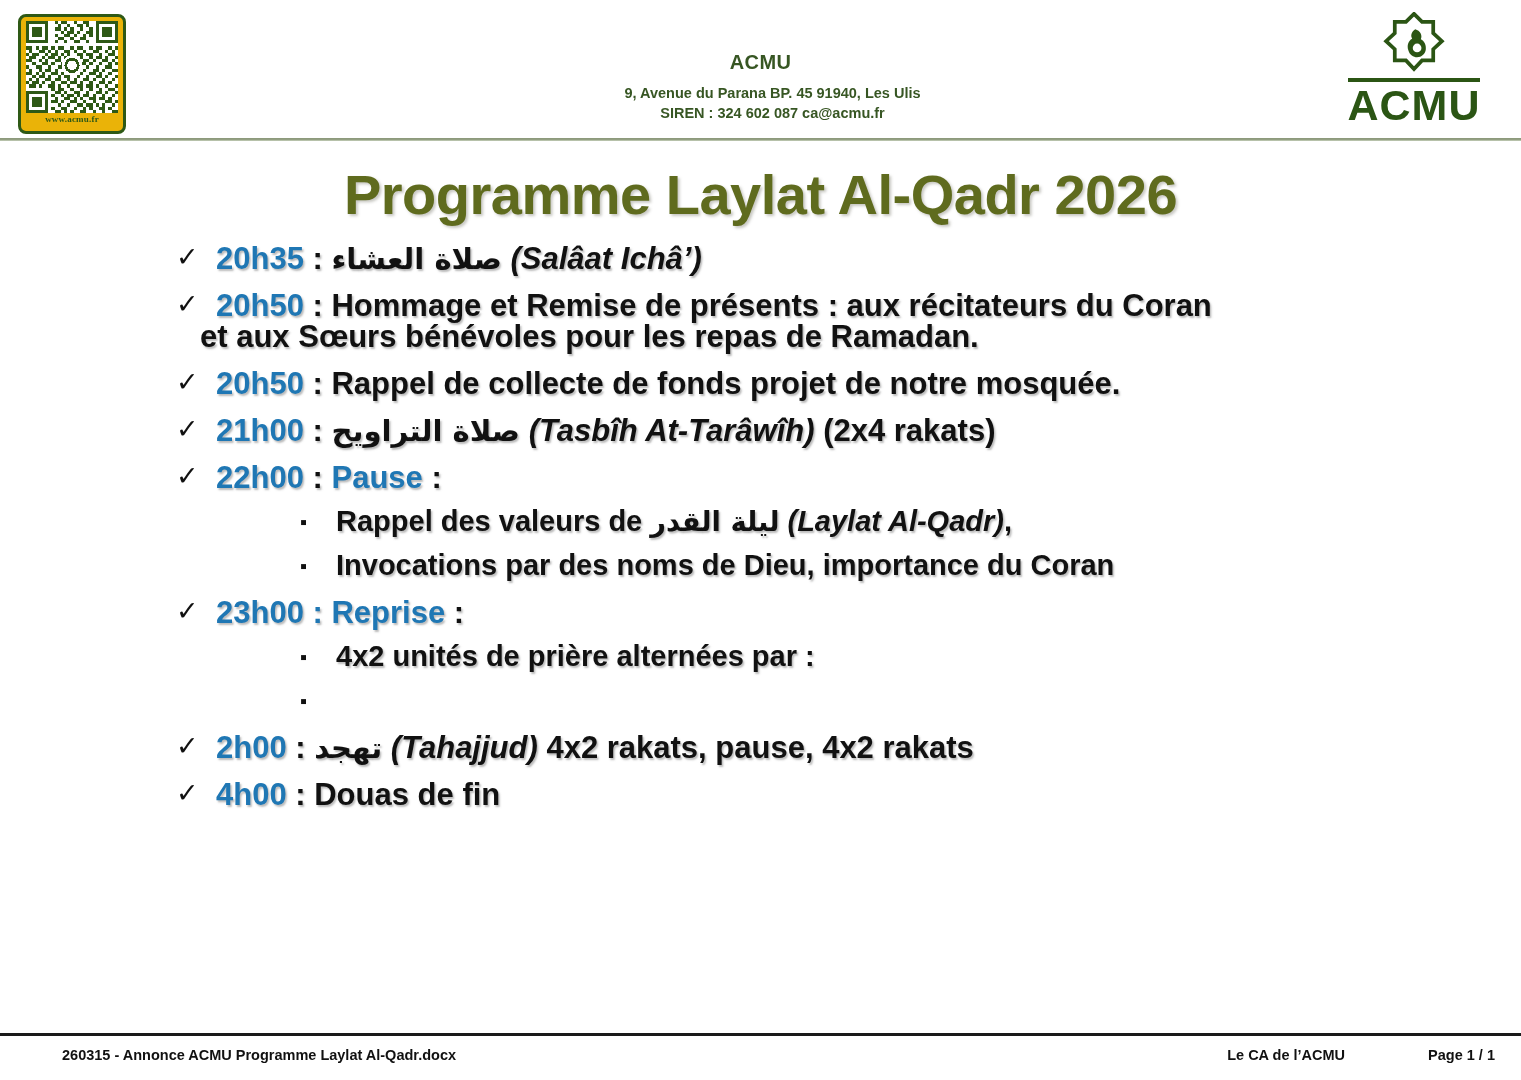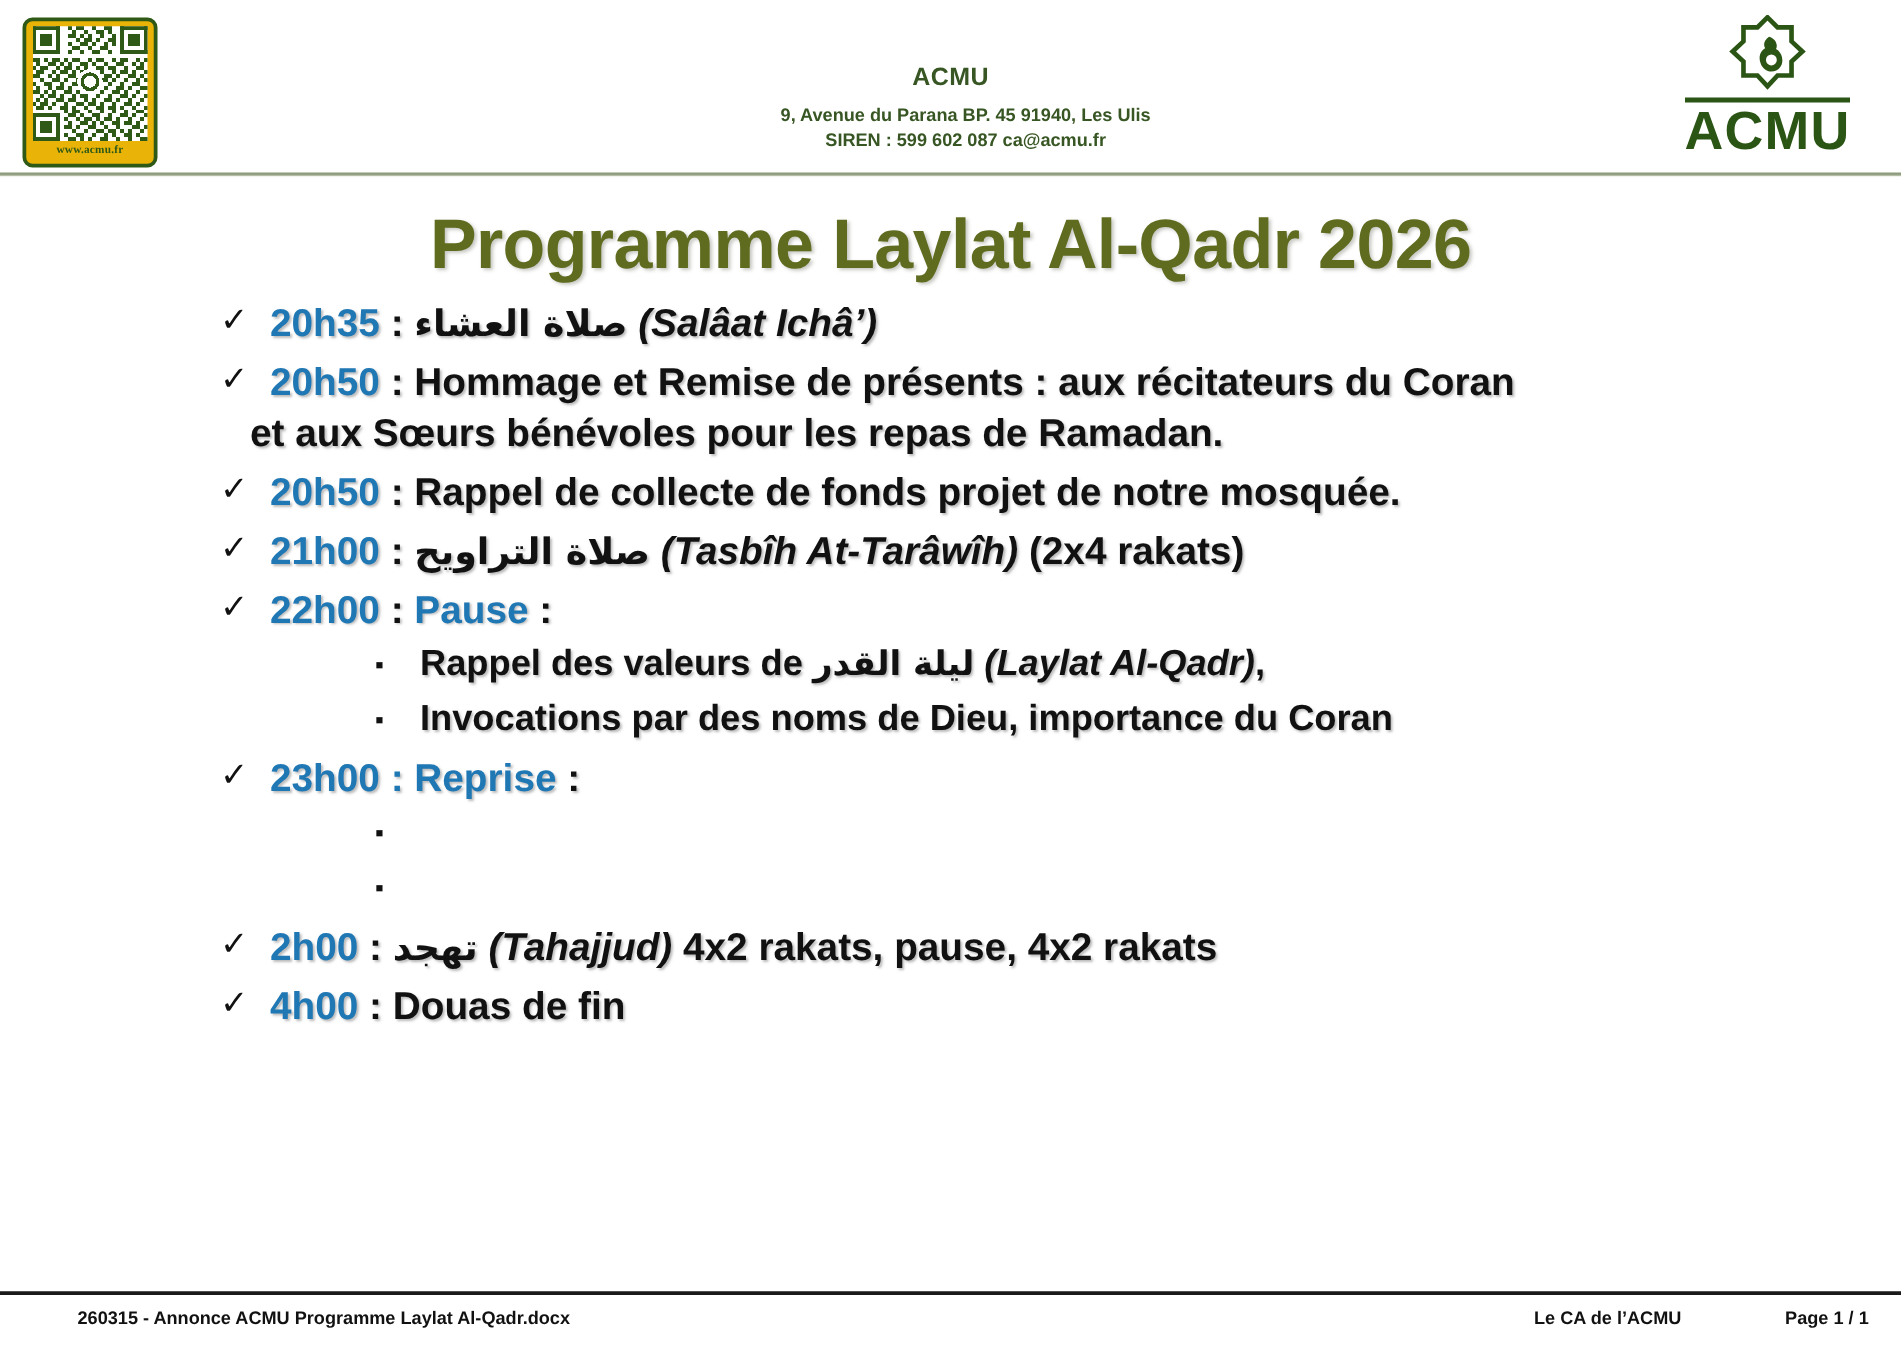--- a/index.html
+++ b/index.html
@@ -87,21 +87,21 @@
   .line{
     display:flex;
     align-items:flex-start;
     font-size:31px;
     font-weight:bold;
     color:#111111;
     line-height:1.0;
     text-shadow:1.5px 1.5px 2px rgba(120,120,120,.5);
   }
   .line.lvl1{ padding-left:176px; margin-top:16px;}
-  .line.cont{ padding-left:200px; margin-top:10px;justify-content:center;}
+  .line.cont{ padding-left:200px; justify-content:center;}
   .line.lvl2{ padding-left:300px; margin-top:14px; font-size:29px;}
 
   .bullet-check{
     width:40px;flex:0 0 40px;
     font-size:27px;color:#111;
     line-height:1.05;
     text-shadow:none;
     font-family:"DejaVu Sans",sans-serif;
   }
   .bullet-dot{
@@ -402,21 +402,21 @@
           <circle cx="14.5" cy="14" r="1.5"></circle>
         </g>
     </svg>
     <div class="qr-caption">www.acmu.fr</div>
   </div>
 
   <div class="header-center">
     <div class="org-name">ACMU</div>
     <div class="org-addr">
       <div>9, Avenue du Parana BP. 45 91940, Les Ulis</div>
-      <div>SIREN : 599 602 087 ca@acmu.fr</div>
+      <div>SIREN : 324 602 087 ca@acmu.fr</div>
     </div>
   </div>
 
   <div class="logo-block">
     <svg class="logo-star" width="62" height="62" viewBox="0 0 100 100">
       <path d="M50 3 L63 16 L81 16 L81 34 L95 47 L81 60 L81 78 L63 78 L50 92 L37 78 L19 78 L19 60 L5 47 L19 34 L19 16 L37 16 Z" fill="none" stroke="#2b5514" stroke-width="6"></path>
       <path d="M52 28 C46 32 44 38 47 43 C41 46 38 54 41 62 C43 69 49 73 55 73 C62 73 68 68 69 61 C70 54 67 47 61 44 C64 38 60 30 52 28 Z" fill="#2b5514"></path>
       <circle cx="55" cy="58" r="7" fill="#ffffff"></circle>
     </svg>
     <div class="logo-rule"></div>
@@ -468,20 +468,21 @@
     <span class="txt">Invocations par des noms de Dieu,  importance du Coran</span>
   </div>
 
   <div class="line lvl1">
     <span class="bullet-check">✓</span>
     <span class="txt"><span class="time">23h00</span><span class="kw"> : </span><span class="kw">Reprise</span><span> :</span></span>
   </div>
 
   <div class="line lvl2">
     <span class="bullet-dot">▪</span>
+    <span class="txt">4x2 unités de prière alternées par :</span>
   </div>
 
   <div class="line lvl2">
     <span class="bullet-dot">▪</span>
   </div>
 
   <div class="line lvl1">
     <span class="bullet-check">✓</span>
     <span class="txt"><span class="time">2h00</span><span> : </span><span class="ar">تهجد</span> <span class="ital">(Tahajjud)</span><span> 4x2 rakats, pause, 4x2 rakats</span></span>
   </div>

